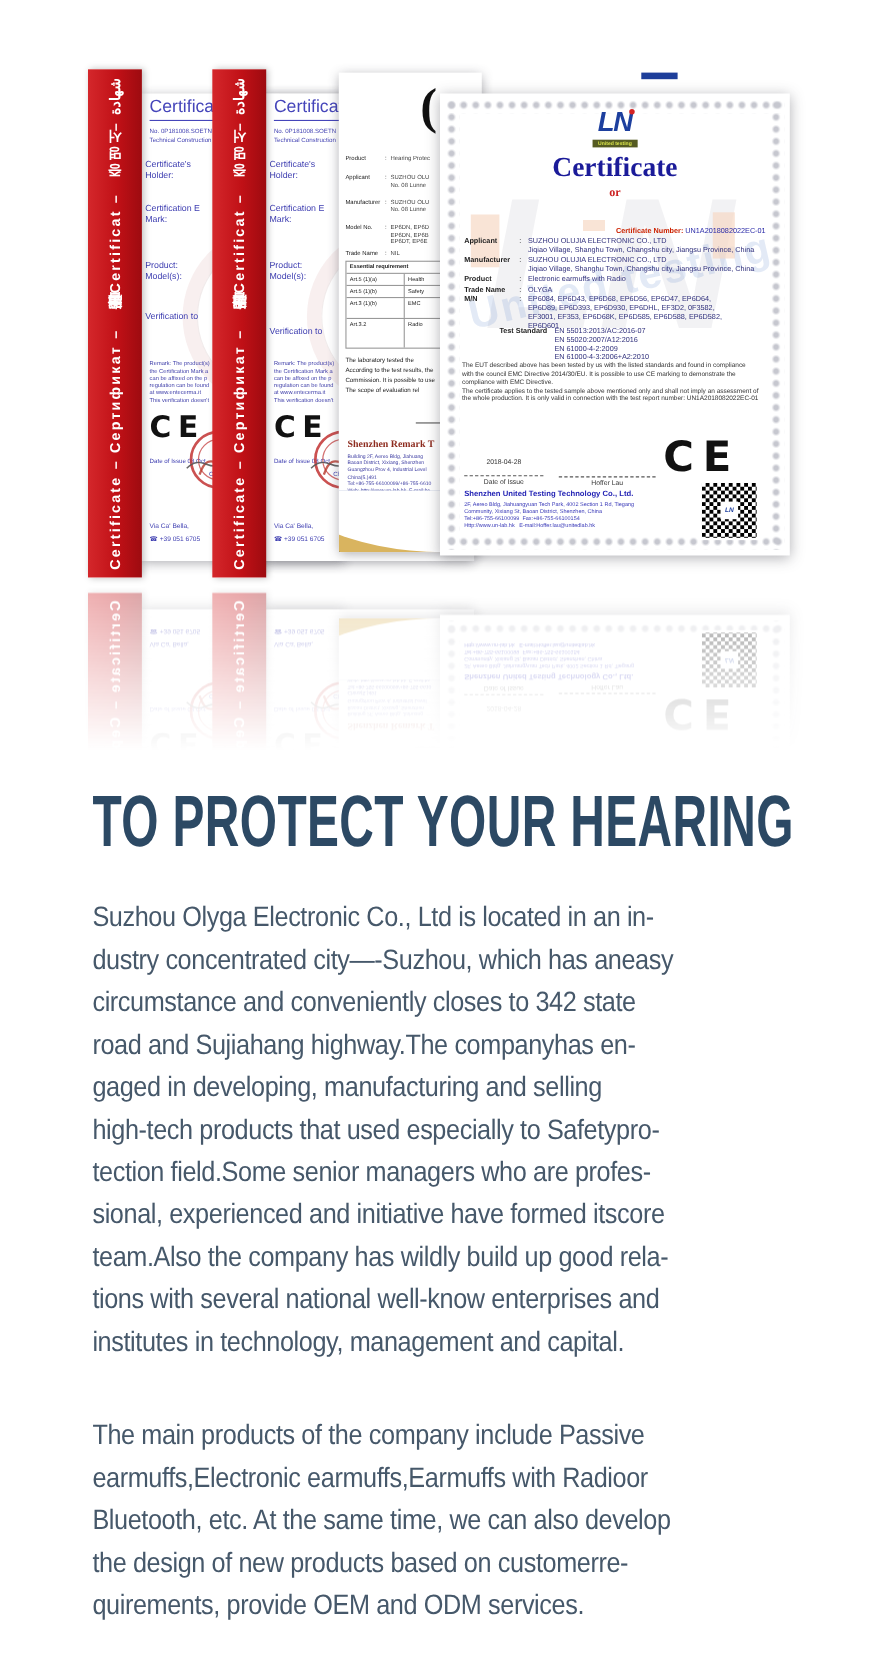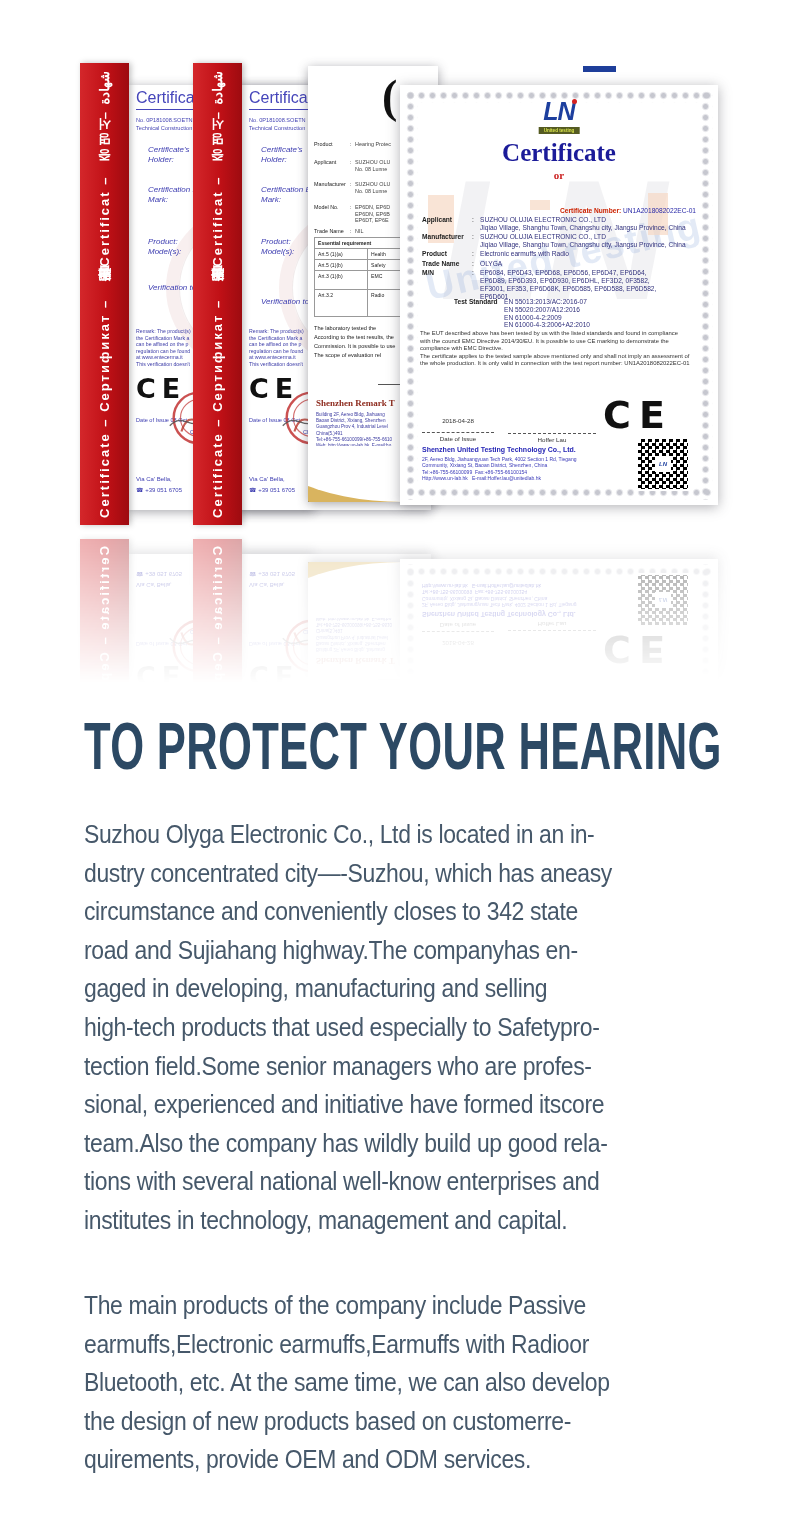--- a/index.html
+++ b/index.html
@@ -19,21 +19,21 @@
   .band-text{writing-mode:vertical-rl;transform:rotate(180deg);color:#fff;font-size:13px;
              letter-spacing:2px;font-weight:bold;white-space:nowrap;}
   .cert-page{position:absolute;left:48px;top:22px;width:186px;height:425px;background:#fff;z-index:1;
              box-shadow:0 2px 10px rgba(60,60,70,0.45);}
   .seal{position:absolute;left:38px;top:120px;width:140px;height:140px;border-radius:50%;
         border:13px solid rgba(195,125,125,0.12);box-shadow:0 0 0 1px rgba(160,120,120,0.15) inset;}
   .e-title{position:absolute;left:8px;top:4px;width:158px;font-size:16px;color:#4545ba;
            border-bottom:1.5px solid #4545ba;padding-bottom:2px;white-space:nowrap;overflow:hidden;}
   .e-num{position:absolute;left:8px;top:32px;font-size:5.6px;color:#4646b4;}
   .e-tcf{position:absolute;left:8px;top:40px;font-size:5.6px;color:#4646b4;}
-  .e-lab{position:absolute;left:20px;font-size:8px;line-height:10px;color:#4040b2;font-style:italic;}
+  .e-lab{position:absolute;left:4px;font-size:8px;line-height:10px;color:#4040b2;}
   .e-remark{position:absolute;left:8px;top:243px;font-size:5.2px;line-height:6.6px;color:#3d3da8;}
   .e-ce{position:absolute;left:8px;top:288px;font-size:27px;font-weight:bold;color:#111;
         letter-spacing:6px;font-family:"DejaVu Sans",sans-serif;}
   .e-date{position:absolute;left:8px;top:332px;font-size:5.6px;color:#4040b2;}
   .e-chief{position:absolute;left:62px;top:344px;font-size:5.6px;color:#4040b2;}
   .e-stamp{position:absolute;left:34px;top:296px;width:68px;height:68px;}
   .e-via{position:absolute;left:8px;top:391px;font-size:6px;color:#4040b2;}
   .e-tel{position:absolute;left:8px;top:401px;font-size:6px;color:#4040b2;}
 
   

